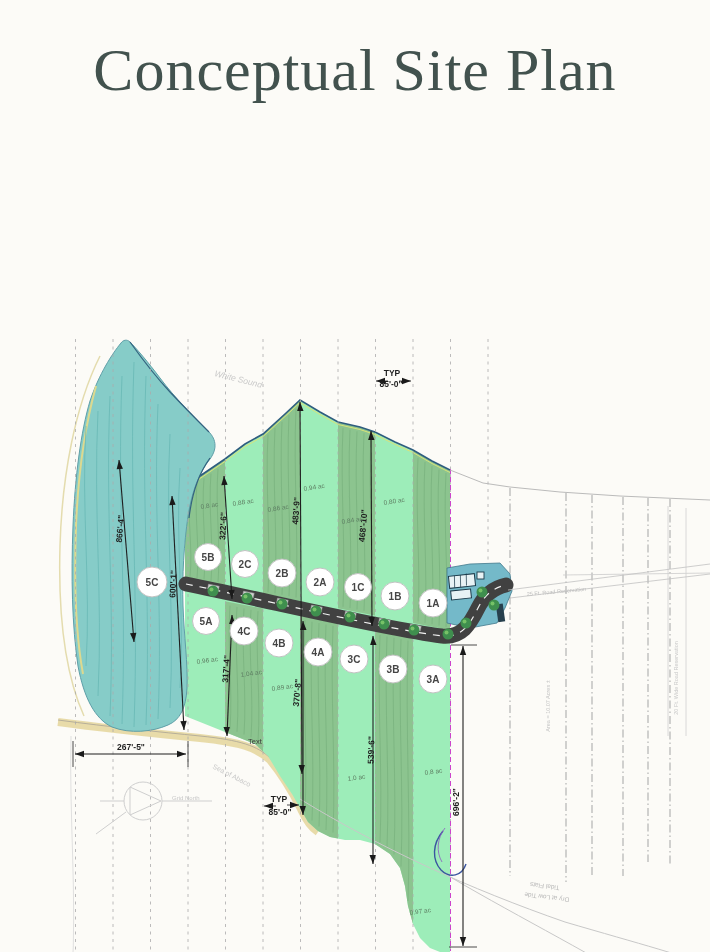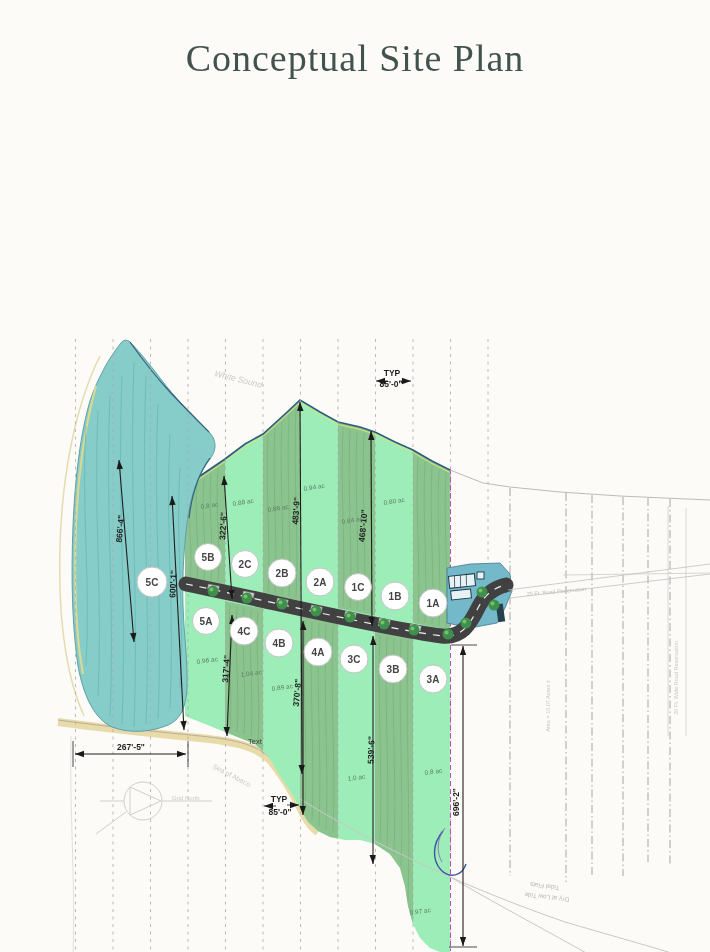--- a/index.html
+++ b/index.html
@@ -1,18 +1,18 @@
 <!DOCTYPE html>
 <html><head>
 <meta charset="utf-8">
 <style>
   html,body{margin:0;padding:0;width:710px;height:952px;background:#fcfbf7;overflow:hidden;}
   .page{position:relative;width:710px;height:952px;font-family:"Liberation Sans",sans-serif;}
   .title{margin:36px 0 0 0;text-align:center;font-family:"Liberation Serif",serif;
-         font-size:38px;font-weight:400;color:#42524e;letter-spacing:1px;}
+         font-size:60px;font-weight:400;color:#42524e;letter-spacing:1px;}
   svg text{font-family:"Liberation Sans",sans-serif;}
   .dim{font-size:8.5px;font-weight:bold;fill:#1f1f1f;}
   .acre{font-size:6.5px;fill:#5e7f63;}
   .lotlbl{font-size:10px;font-weight:bold;fill:#454545;text-anchor:middle;}
   .faint{fill:#c5c5c5;font-size:6px;}
   .typ{font-size:8.5px;font-weight:bold;fill:#1f1f1f;text-anchor:middle;}
 </style>
 </head>
 <body>
 

